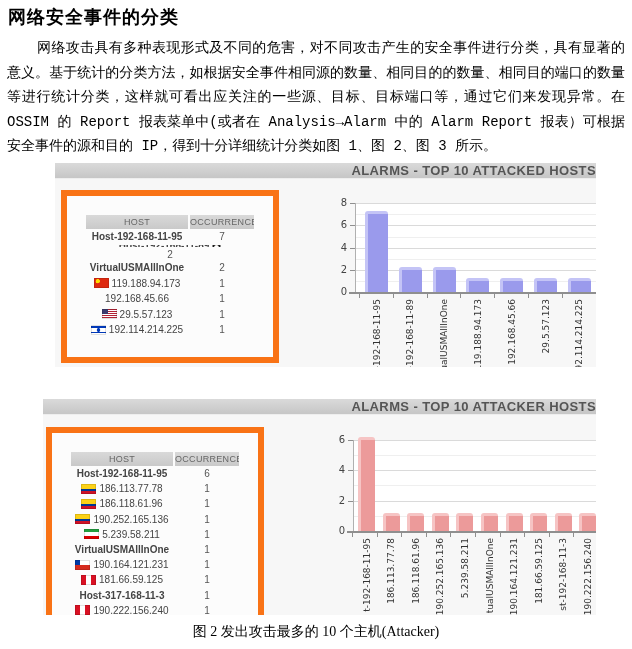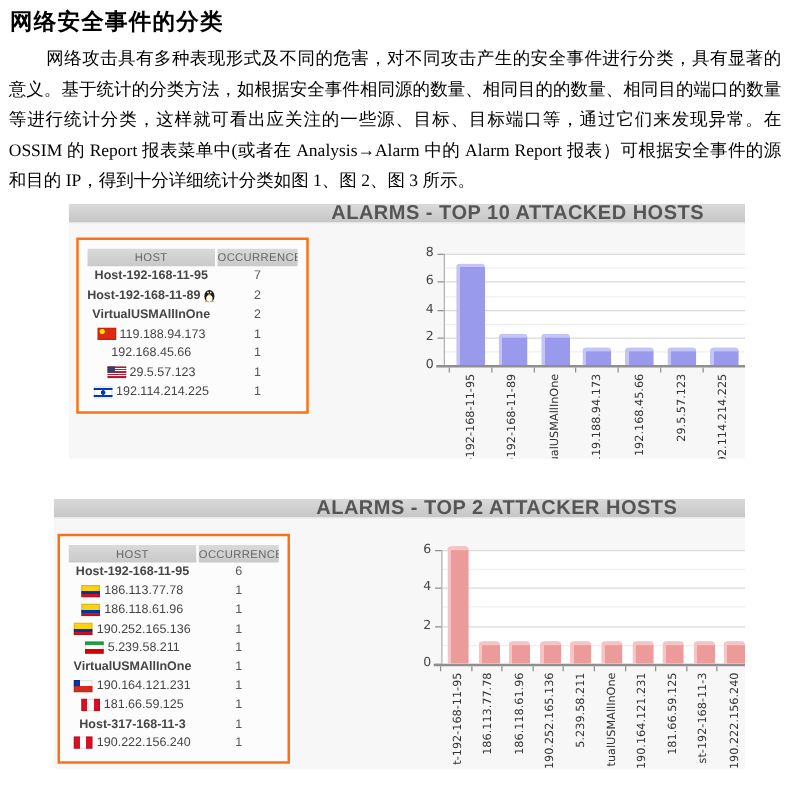--- a/index.html
+++ b/index.html
@@ -1,38 +1,38 @@
 <!DOCTYPE html>
 <html><head>
 <meta charset="utf-8">
 <style>
   html,body{margin:0;padding:0;background:#fff;}
   .page{position:relative;width:632px;height:649px;background:#fff;overflow:hidden;
         font-family:"Liberation Sans",sans-serif;}
   .doc-title{margin:0;position:absolute;left:8px;top:5px;font-size:18px;font-weight:bold;
         color:#000;font-family:"Liberation Sans",sans-serif;letter-spacing:1px;}
   .doc-para{position:absolute;left:7px;top:36px;width:618px;margin:0;
-        font-family:Liberation Serif, serif;font-size:14px;line-height:24.6px;
+        font-family:Liberation Mono, monospace;font-size:14px;line-height:24.6px;
         text-align:justify;text-indent:2.15em;color:#000;}
   .caption{position:absolute;left:0;width:632px;text-align:center;margin:0;
         font-family:"Liberation Serif",serif;font-size:14px;color:#000;white-space:pre;}
   #caption1{top:373px;}
   #caption2{top:623px;}
 
   .shot{position:absolute;background:#f7f7f7;overflow:hidden;}
   #shot0{left:55px;top:163px;width:541px;height:204px;}
   #shot1{left:43px;top:399px;width:553px;height:216px;}
   .shot-header{position:absolute;left:0;top:0;right:0;height:16px;
         background:linear-gradient(#dadada,#c6c6c6);border-bottom:1px solid #eee;
-        color:#555;font-size:16px;font-weight:bold;letter-spacing:.4px;
-        line-height:16px;text-align:left;padding-left:210px;box-sizing:border-box;
+        color:#555;font-size:13px;font-weight:bold;letter-spacing:.4px;
+        line-height:16px;text-align:right;padding-left:210px;box-sizing:border-box;
         white-space:nowrap;overflow:hidden;}
 
-  .host-table{position:absolute;width:168px;background:#fcfcfc;border:2px solid #f97316;
-        padding:7px;box-sizing:content-box;}
+  .host-table{position:absolute;width:168px;background:#fcfcfc;border:6px solid #f97316;
+        padding:19px;box-sizing:content-box;}
   #table0{left:6px;top:27px;}
   #table1{left:3px;top:28px;}
   .thead{display:flex;gap:2px;}
   .th{background:linear-gradient(#d9d9d9,#c9c9c9);color:#666;font-size:9px;
         height:14px;line-height:14px;text-align:center;letter-spacing:.3px;overflow:hidden;}
   .th-host{width:102px;}
   .th-occ{flex:1;}
   .trow{display:flex;gap:2px;align-items:center;}
   .td-host{width:102px;display:flex;justify-content:center;align-items:center;gap:3px;
         font-size:10px;color:#444;white-space:nowrap;overflow:hidden;}
@@ -80,21 +80,21 @@
         <div class="thead">
           <div class="th th-host">HOST</div>
           <div class="th th-occ">OCCURRENCES</div>
         </div>
         <div class="trow" style="height: 15.5px;">
           <div class="td-host bold">
             <span>Host-192-168-11-95</span>
           </div>
           <div class="td-occ">7</div>
         </div>
-        <div class="trow" style="height: 15.5px;">
+        <div class="trow" style="height: 15.5px; flex-direction: column;">
           <div class="td-host bold">
             <span>Host-192-168-11-89</span>
             <span class="tux"><svg width="9" height="11" viewBox="0 0 9 11">
                 <ellipse cx="4.5" cy="6" rx="4" ry="5" fill="#1a1a1a"></ellipse>
                 <ellipse cx="4.5" cy="7.9" rx="2.5" ry="2.9" fill="#fff"></ellipse>
                 <ellipse cx="3.4" cy="2.9" r="0.6" rx="0.6" ry="0.7" fill="#fff"></ellipse>
                 <ellipse cx="5.6" cy="2.9" rx="0.6" ry="0.7" fill="#fff"></ellipse>
                 <polygon points="3.1,3.9 5.9,3.9 4.5,5.3" fill="#f6a623"></polygon>
                 <ellipse cx="2.5" cy="10.2" rx="1.6" ry="0.8" fill="#f6a623"></ellipse>
                 <ellipse cx="6.5" cy="10.2" rx="1.6" ry="0.8" fill="#f6a623"></ellipse>
@@ -175,21 +175,21 @@
       <div class="xlabel" style="left: 417.9px; top: 136px;">119.188.94.173</div>
       <div class="bar" style="left: 445.2px; top: 114.9px; width: 23px; height: 14.1px; background: linear-gradient(rgb(196, 196, 246) 0px, rgb(196, 196, 246) 3px, rgba(0, 0, 0, 0) 3px), linear-gradient(to right, rgb(196, 196, 246) 0px, rgb(196, 196, 246) 3px, rgb(154, 154, 236) 3px);"></div>
       <div class="xlabel" style="left: 451.7px; top: 136px;">192.168.45.66</div>
       <div class="bar" style="left: 479px; top: 114.9px; width: 23px; height: 14.1px; background: linear-gradient(rgb(196, 196, 246) 0px, rgb(196, 196, 246) 3px, rgba(0, 0, 0, 0) 3px), linear-gradient(to right, rgb(196, 196, 246) 0px, rgb(196, 196, 246) 3px, rgb(154, 154, 236) 3px);"></div>
       <div class="xlabel" style="left: 485.5px; top: 136px;">29.5.57.123</div>
       <div class="bar" style="left: 512.8px; top: 114.9px; width: 23px; height: 14.1px; background: linear-gradient(rgb(196, 196, 246) 0px, rgb(196, 196, 246) 3px, rgba(0, 0, 0, 0) 3px), linear-gradient(to right, rgb(196, 196, 246) 0px, rgb(196, 196, 246) 3px, rgb(154, 154, 236) 3px);"></div>
       <div class="xlabel" style="left: 519.3px; top: 136px;">192.114.214.225</div>
     </div>
 
   <div class="shot" id="shot1">
-    <div class="shot-header">ALARMS - TOP 2 ATTACKER HOSTS</div>
+    <div class="shot-header">ALARMS - TOP 10 ATTACKER HOSTS</div>
     <div class="host-table" id="table1">
         <div class="thead">
           <div class="th th-host">HOST</div>
           <div class="th th-occ">OCCURRENCES</div>
         </div>
         <div class="trow" style="height: 15.2px;">
           <div class="td-host bold">
             <span>Host-192-168-11-95</span>
           </div>
           <div class="td-occ">6</div>
@@ -297,13 +297,14 @@
       <div class="xlabel" style="left: 441.5px; top: 139px;">tualUSMAllInOne</div>
       <div class="bar" style="left: 462.6px; top: 113.8px; width: 17px; height: 18.2px; background: linear-gradient(rgb(246, 196, 196) 0px, rgb(246, 196, 196) 3px, rgba(0, 0, 0, 0) 3px), linear-gradient(to right, rgb(246, 196, 196) 0px, rgb(246, 196, 196) 3px, rgb(236, 154, 154) 3px);"></div>
       <div class="xlabel" style="left: 466.1px; top: 139px;">190.164.121.231</div>
       <div class="bar" style="left: 487.2px; top: 113.8px; width: 17px; height: 18.2px; background: linear-gradient(rgb(246, 196, 196) 0px, rgb(246, 196, 196) 3px, rgba(0, 0, 0, 0) 3px), linear-gradient(to right, rgb(246, 196, 196) 0px, rgb(246, 196, 196) 3px, rgb(236, 154, 154) 3px);"></div>
       <div class="xlabel" style="left: 490.7px; top: 139px;">181.66.59.125</div>
       <div class="bar" style="left: 511.8px; top: 113.8px; width: 17px; height: 18.2px; background: linear-gradient(rgb(246, 196, 196) 0px, rgb(246, 196, 196) 3px, rgba(0, 0, 0, 0) 3px), linear-gradient(to right, rgb(246, 196, 196) 0px, rgb(246, 196, 196) 3px, rgb(236, 154, 154) 3px);"></div>
       <div class="xlabel" style="left: 515.3px; top: 139px;">st-192-168-11-3</div>
       <div class="bar" style="left: 536.4px; top: 113.8px; width: 17px; height: 18.2px; background: linear-gradient(rgb(246, 196, 196) 0px, rgb(246, 196, 196) 3px, rgba(0, 0, 0, 0) 3px), linear-gradient(to right, rgb(246, 196, 196) 0px, rgb(246, 196, 196) 3px, rgb(236, 154, 154) 3px);"></div>
       <div class="xlabel" style="left: 539.9px; top: 139px;">190.222.156.240</div>
     </div>
+  <p class="caption" id="caption2">图 2 发出攻击最多的 10 个主机(Attacker)</p>
 </div>
 
 </body></html>

